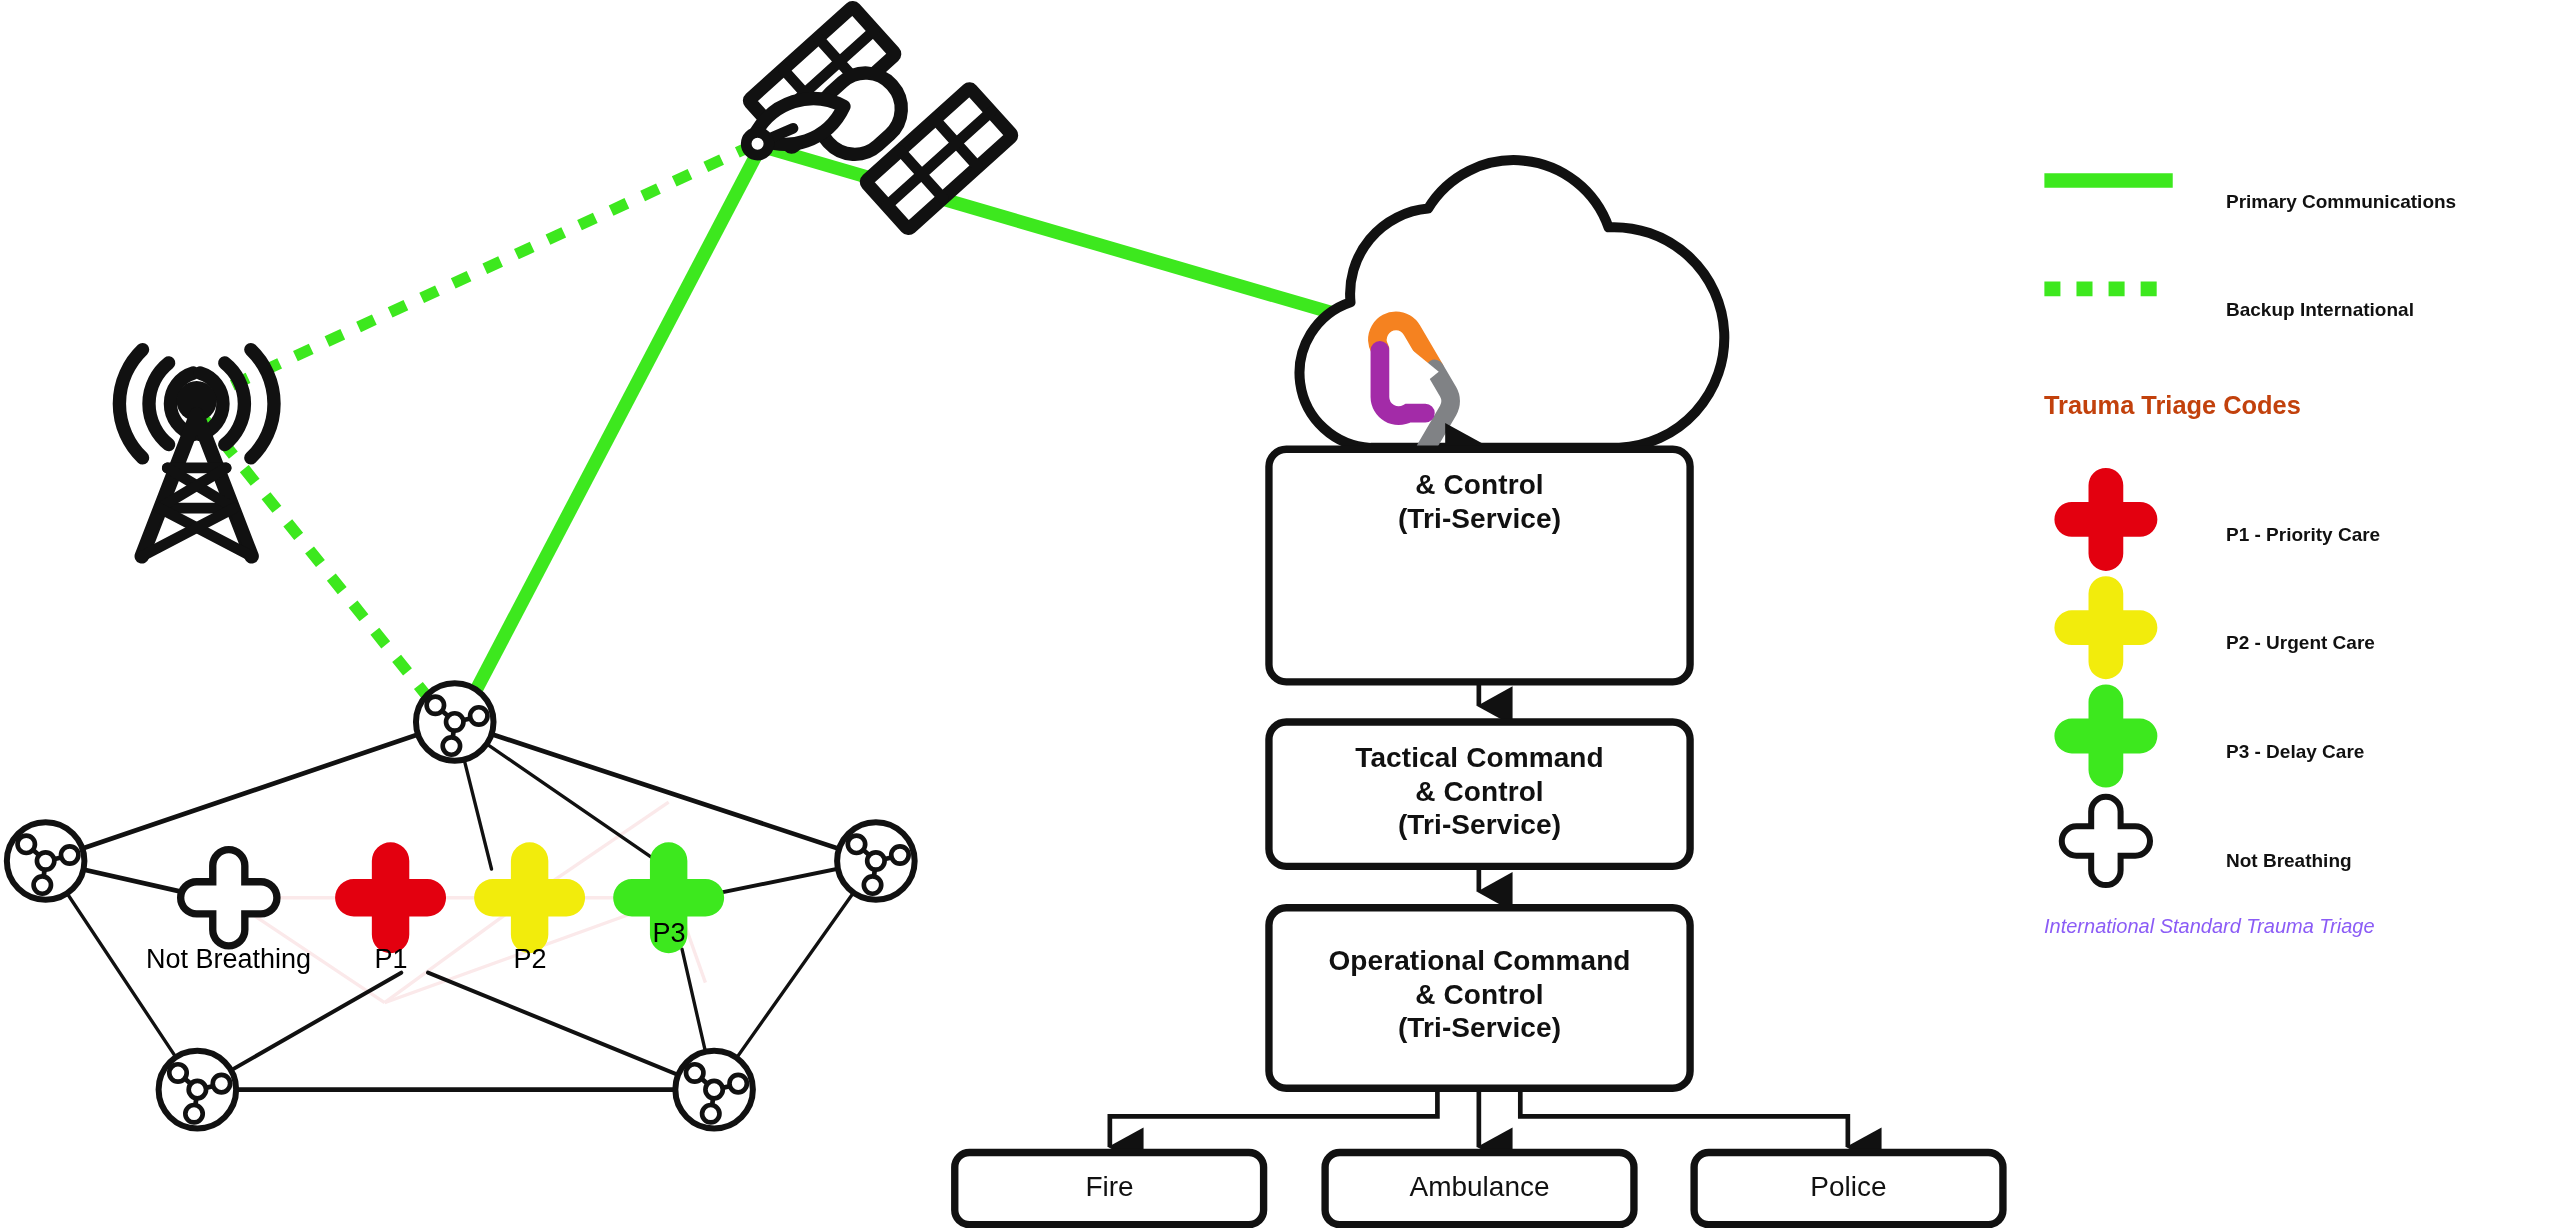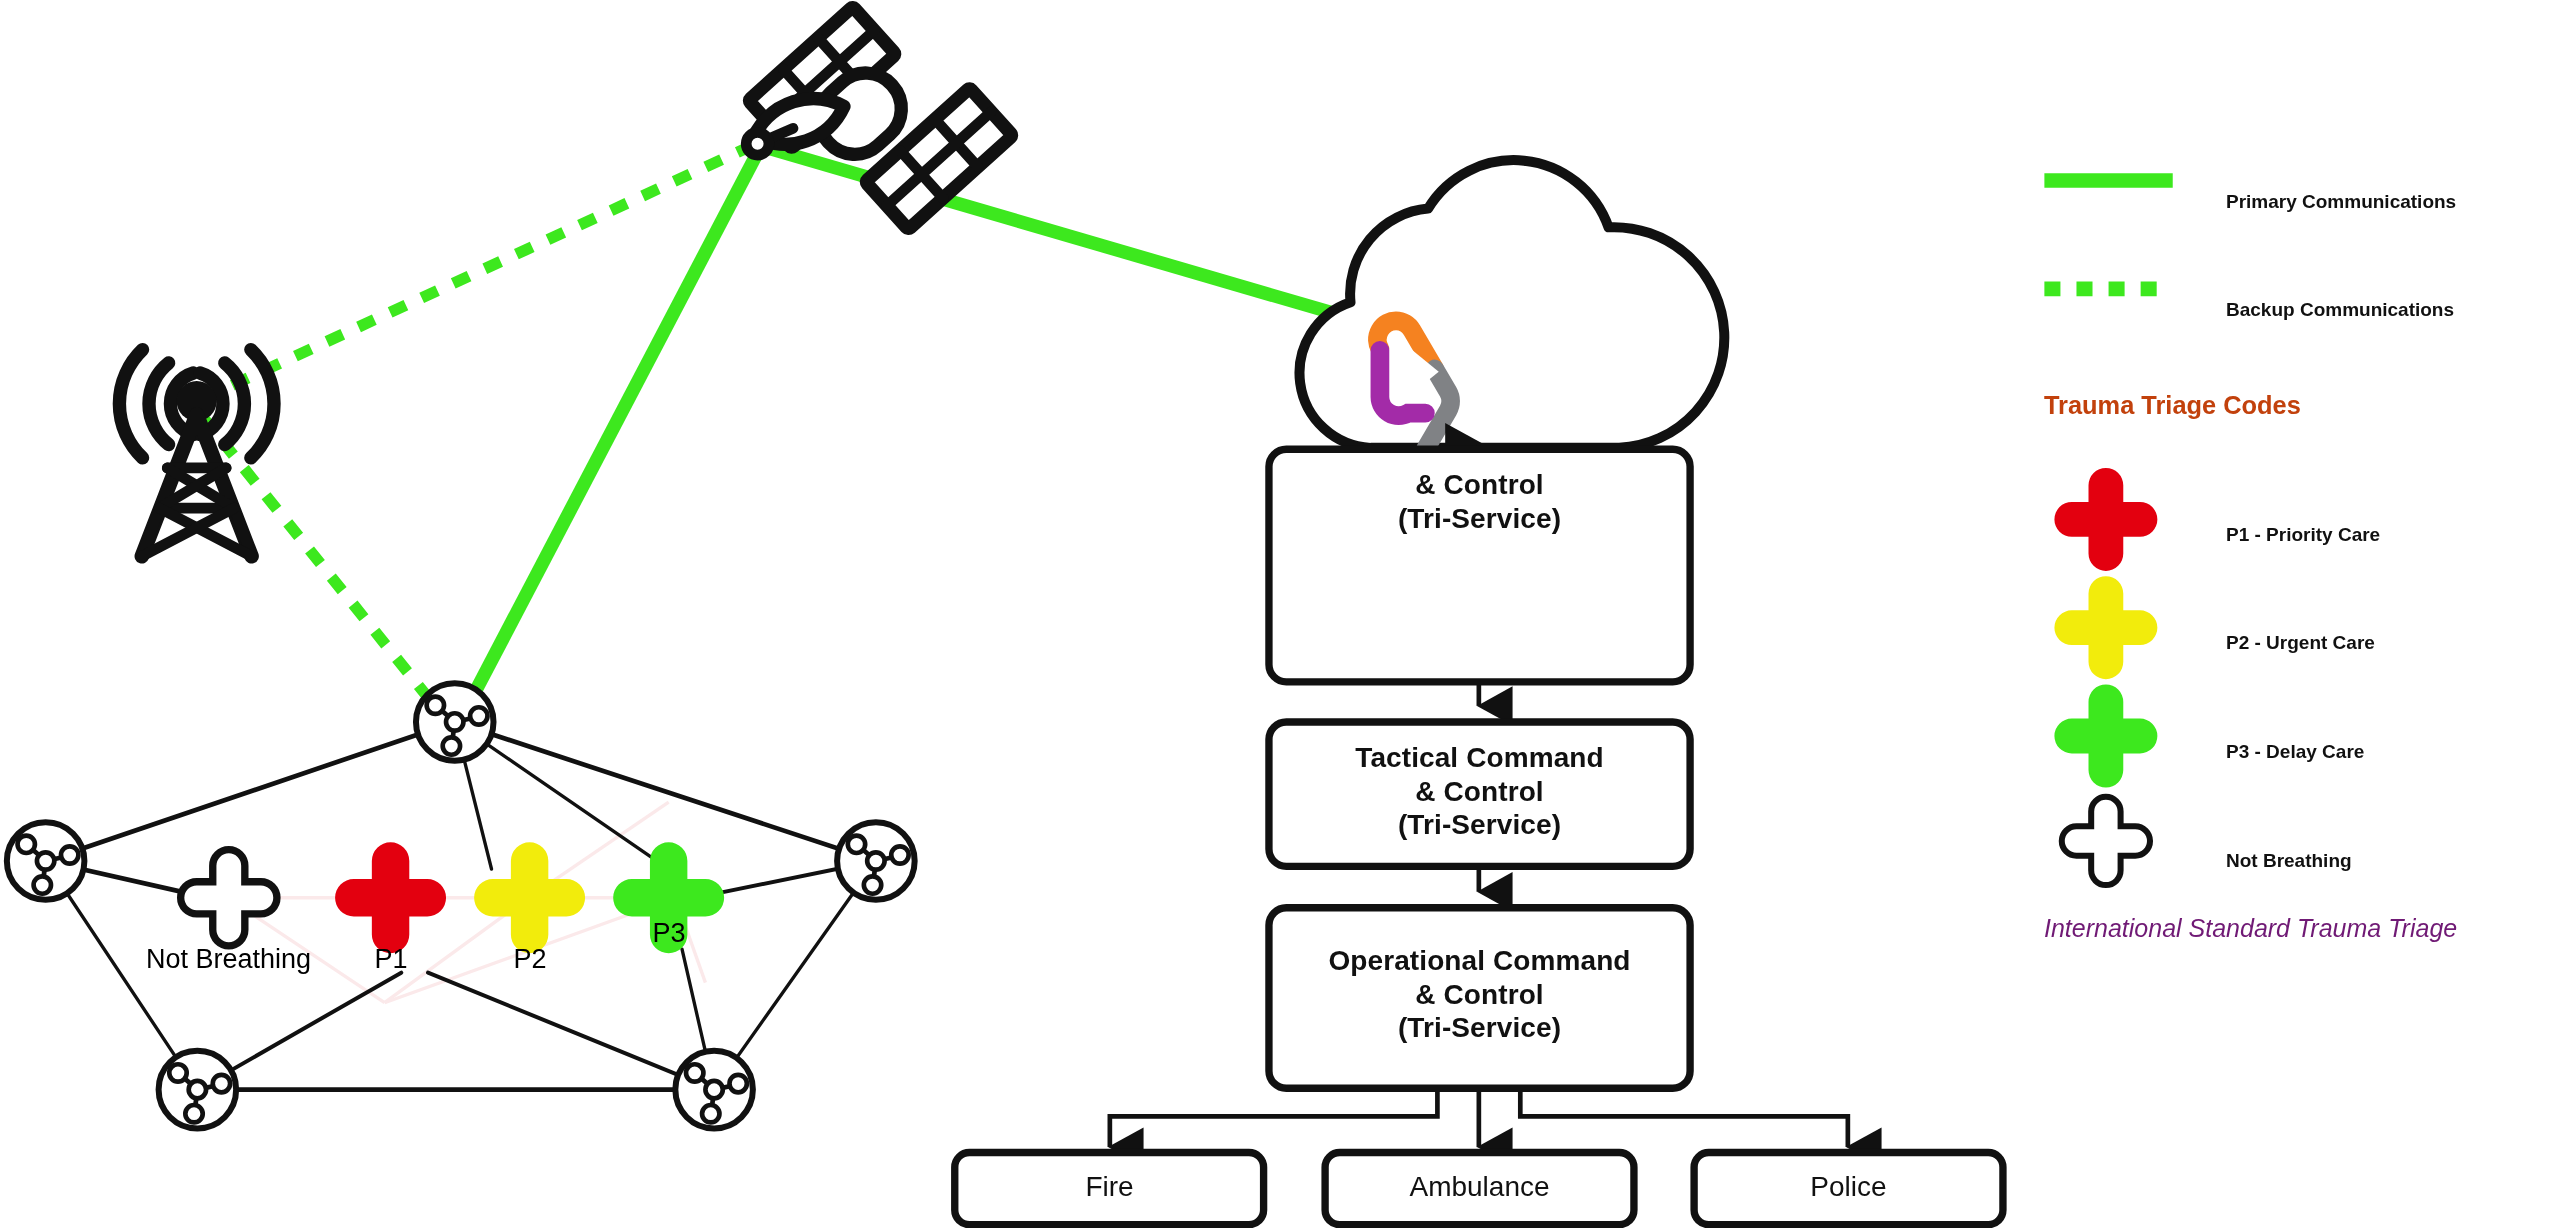--- a/index.html
+++ b/index.html
@@ -20,22 +20,22 @@
   .box-sub{position:absolute;text-align:center;font-weight:normal;}
   .legend-label{
     position:absolute;font-size:19px;font-weight:bold;
     line-height:1;white-space:nowrap;margin-top:25px;
   }
   .legend-head{
     position:absolute;font-size:25.4px;font-weight:bold;
     line-height:1;white-space:nowrap;color:#c2410c;
   }
   .legend-foot{
-    position:absolute;font-size:25px;font-style:italic;font-weight:normal;
-    line-height:1;white-space:nowrap;color:#701a75;
+    position:absolute;font-size:20px;font-style:italic;font-weight:normal;
+    line-height:1;white-space:nowrap;color:#8b5cf6;
   }
   .mesh-cap{
     position:absolute;font-size:27px;font-weight:normal;
     line-height:1;white-space:nowrap;text-align:center;color:#000;
   }
 </style>
 </head>
 <body>
 
 <div id="stage">
@@ -302,21 +302,21 @@
   <div class="box-sub" style="left:955px;top:1171px;width:309px;font-size:28px;">Fire</div>
   <div class="box-sub" style="left:1325px;top:1171px;width:309px;font-size:28px;">Ambulance</div>
   <div class="box-sub" style="left:1694px;top:1171px;width:309px;font-size:28px;">Police</div>
 
   <div class="mesh-cap" style="left:95px;top:946px;width:267px;">Not Breathing</div>
   <div class="mesh-cap" style="left:324px;top:946px;width:134px;">P1</div>
   <div class="mesh-cap" style="left:463px;top:946px;width:134px;">P2</div>
   <div class="mesh-cap" style="left:602px;top:920px;width:134px;">P3</div>
 
   <div class="legend-label" style="left:2226px;top:167px;">Primary Communications</div>
-  <div class="legend-label" style="left:2226px;top:275px;">Backup Communications</div>
+  <div class="legend-label" style="left:2226px;top:275px;">Backup International</div>
 
   <div class="legend-head" style="left:2044px;top:393px;">Trauma Triage Codes</div>
 
   <div class="legend-label" style="left:2226px;top:500px;">P1 - Priority Care</div>
   <div class="legend-label" style="left:2226px;top:608px;">P2 - Urgent Care</div>
   <div class="legend-label" style="left:2226px;top:717px;">P3 - Delay Care</div>
   <div class="legend-label" style="left:2226px;top:826px;">Not Breathing</div>
 
   <div class="legend-foot" style="left:2044px;top:916px;">International Standard Trauma Triage</div>
 

